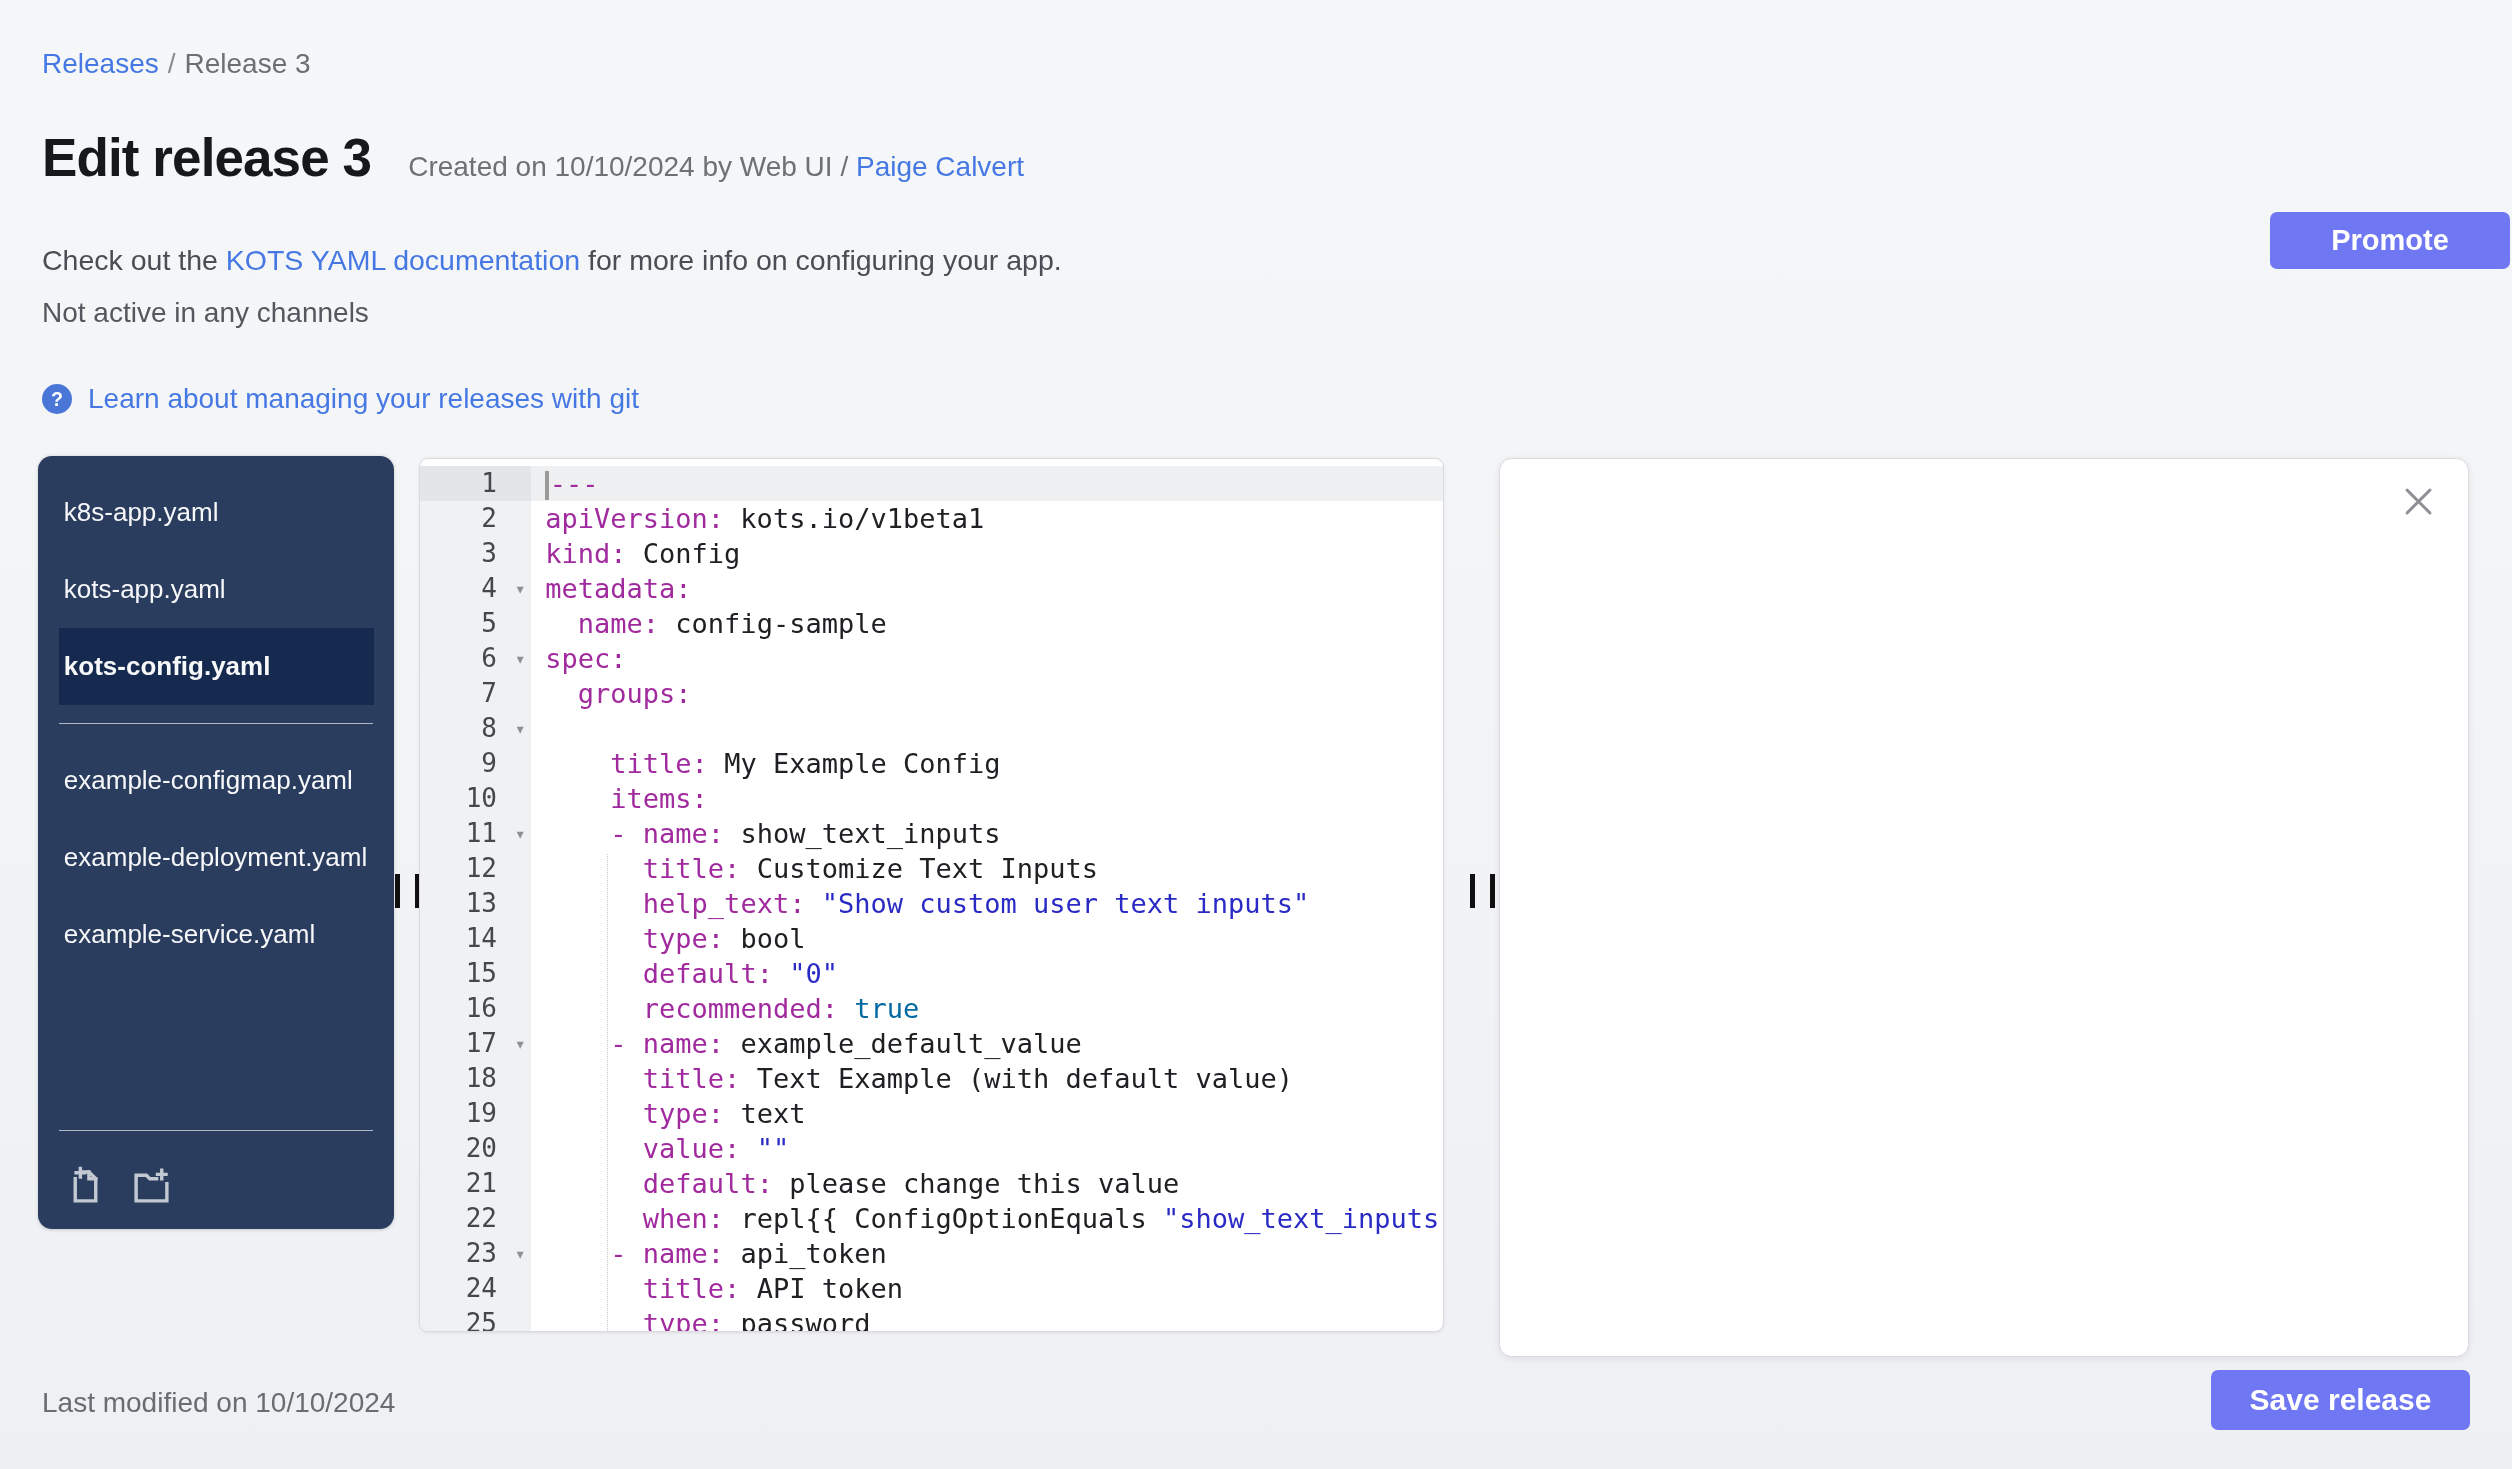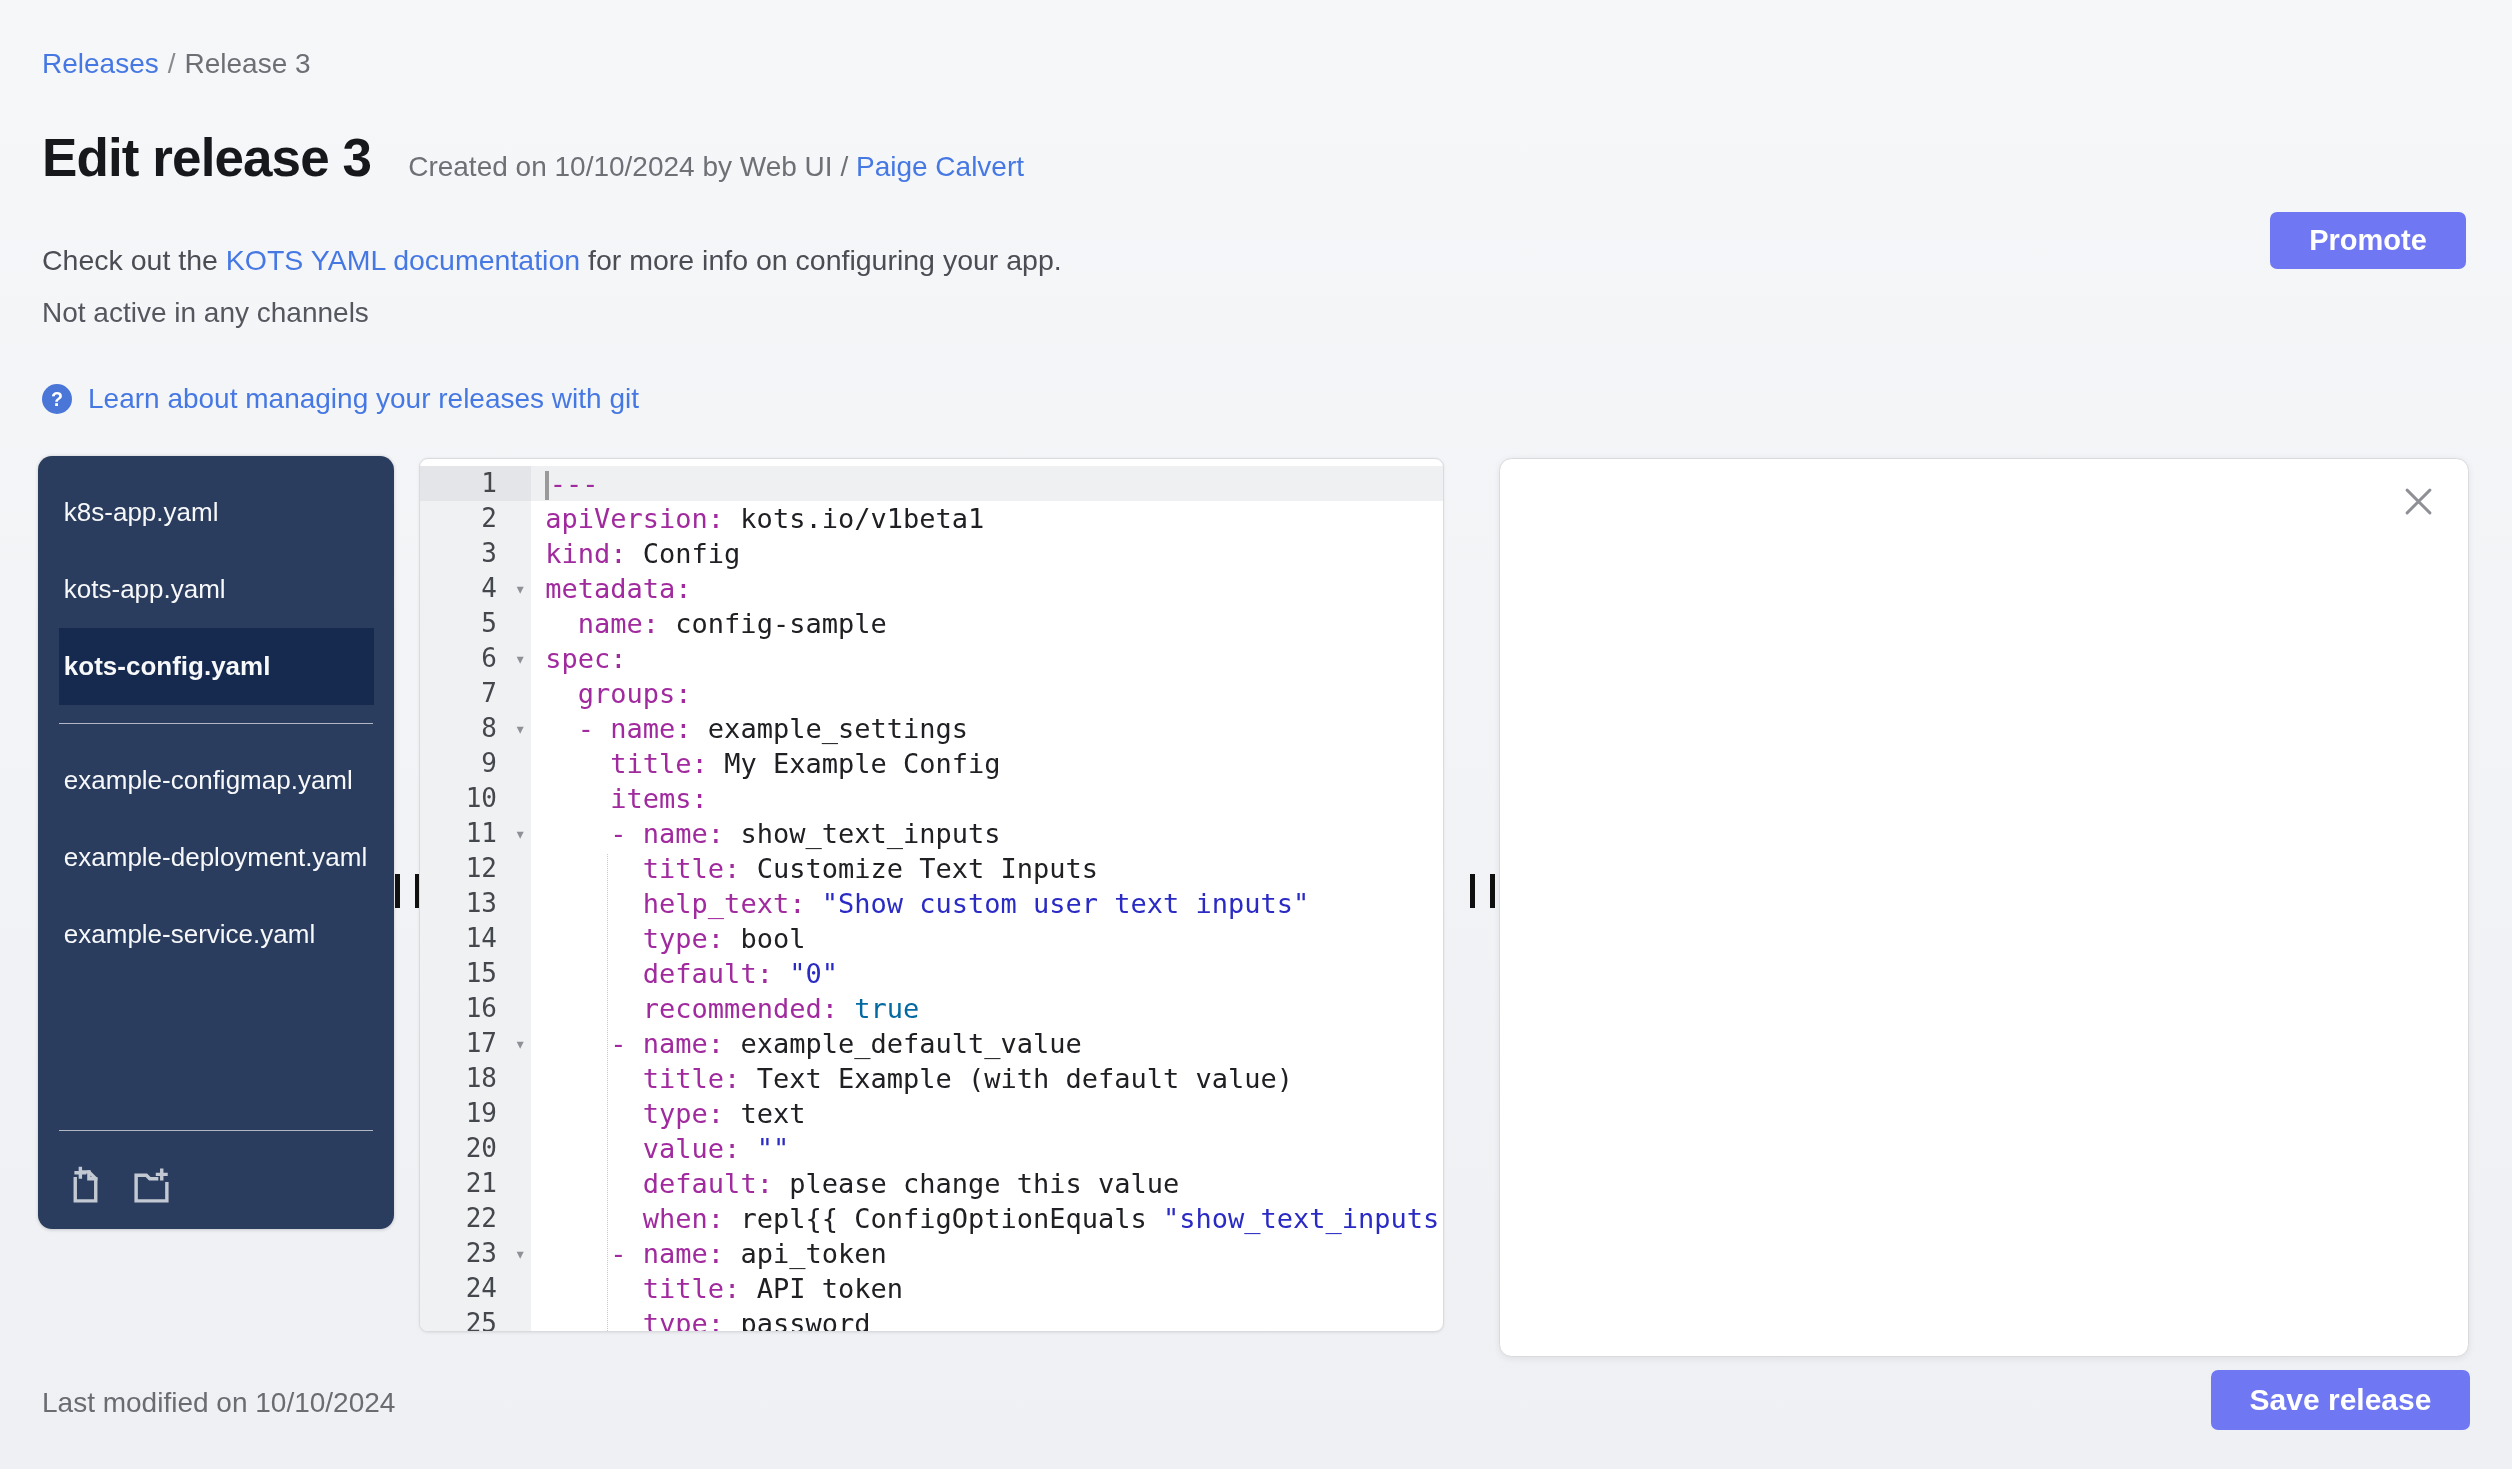--- a/index.html
+++ b/index.html
@@ -30,21 +30,21 @@
 
   .git-row { position: absolute; left: 42px; top: 383px; display: flex; align-items: center; }
   .q-icon { width: 30px; height: 30px; border-radius: 50%; background: #4a76d8; color: #fff;
             display: flex; align-items: center; justify-content: center;
             font-size: 19.6px; font-weight: 700; }
   .git-link { margin-left: 16px; font-size: 28px; color: #4678e4; cursor: pointer; }
 
   .btn { display: flex; align-items: center; justify-content: center;
          background: #6f78f2; color: #fff; font-weight: 700; border: none;
          border-radius: 7.1px; cursor: pointer; font-family: "Liberation Sans", sans-serif; }
-  .promote-btn { position: absolute; left: 2270px; top: 212px; width: 196px; height: 57px; font-size: 29px; }
+  .promote-btn { position: absolute; left: 2270px; top: 212px; width: 240px; height: 57px; font-size: 29px; }
   .save-btn   { position: absolute; left: 2211px; top: 1370px; width: 259px; height: 60px; font-size: 30px; }
 
   
   .sidebar { position: absolute; left: 38px; top: 456px; width: 356px; height: 773px;
              background: #2b3d5e; border-radius: 14px; box-shadow: 0 0.9px 3.6px rgba(0,0,0,.18);
              padding-top: 18px; overflow: hidden; }
   .file-item { margin: 0 20.5px; padding: 19px 5.3px; font-size: 26px; line-height: 1.5;
                color: #f7f8fa; cursor: pointer; overflow-wrap: break-word; }
   .file-item.selected { background: #152a4e; font-weight: 700; }
   .side-divider { border-top: 1.8px solid #c9ced6; margin: 18px 21.4px; opacity: .85; }
@@ -202,21 +202,20 @@
         <div class="code-row">
           <div class="gutter-cell">6<span class="fold">▾</span></div>
           <div class="code-cell"><span class="tok-k">spec:</span></div>
         </div>
         <div class="code-row">
           <div class="gutter-cell">7</div>
           <div class="code-cell"><span class="tok-p">  </span><span class="tok-k">groups:</span></div>
         </div>
         <div class="code-row">
           <div class="gutter-cell">8<span class="fold">▾</span></div>
-          <div class="code-cell"><span class="tok-p">  </span><span class="tok-k">- name:</span><span class="tok-p"> example_settings</span></div>
         </div>
         <div class="code-row">
           <div class="gutter-cell">9</div>
           <div class="code-cell"><span class="tok-p">    </span><span class="tok-k">title:</span><span class="tok-p"> My Example Config</span></div>
         </div>
         <div class="code-row">
           <div class="gutter-cell">10</div>
           <div class="code-cell"><span class="tok-p">    </span><span class="tok-k">items:</span></div>
         </div>
         <div class="code-row">

